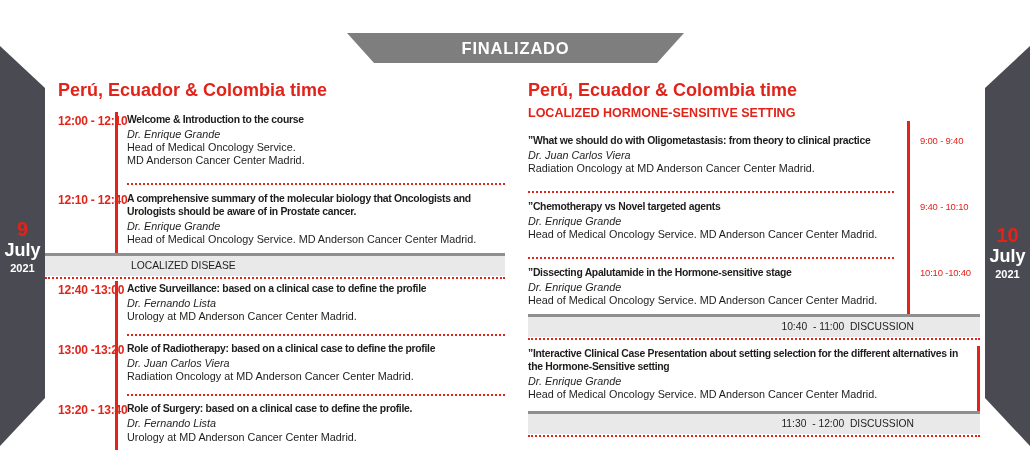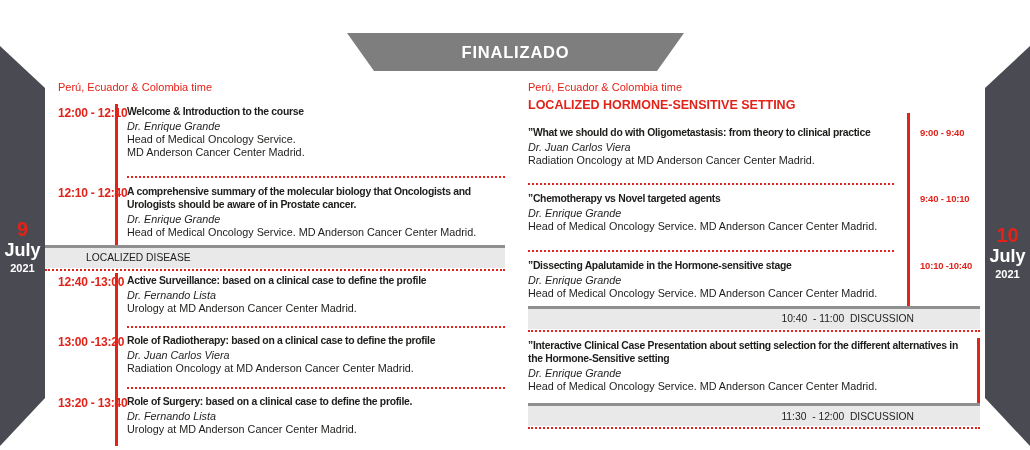--- a/index.html
+++ b/index.html
@@ -10,59 +10,59 @@
     --band-bg:#e9e9e9;
     --band-border:#8f8f8f;
   }
   html,body{margin:0;padding:0;}
   body{
     width:1030px;height:450px;position:relative;background:#fff;
     font-family:"Liberation Sans",sans-serif;overflow:hidden;color:var(--text);
   }
   
   .banner{
-    position:absolute;left:347px;top:33px;width:337px;height:38px;
+    position:absolute;left:347px;top:33px;width:337px;height:30px;
     background:var(--banner);
     clip-path:polygon(0 0,100% 0,calc(100% - 27px) 100%,27px 100%);
     display:flex;align-items:center;justify-content:center;
     color:#fff;font-weight:bold;font-size:16.5px;letter-spacing:.8px;
   }
   
   .side-panel{position:absolute;top:46px;width:45px;height:400px;background:var(--panel);}
   .side-panel.left{left:0;clip-path:polygon(0 0,100% 42px,100% 352px,0 400px);}
   .side-panel.right{left:985px;clip-path:polygon(100% 0,0 42px,0 352px,100% 400px);}
   .date-block{position:absolute;left:0;width:100%;text-align:center;}
   .side-panel.left .date-block{top:172px;}
   .side-panel.right .date-block{top:178px;}
   .date-day{font-size:20px;font-weight:bold;color:var(--red);line-height:1.1;}
   .date-month{font-size:18px;font-weight:bold;color:#fff;line-height:1.2;}
   .date-year{font-size:11px;font-weight:bold;color:#fff;line-height:1.2;}
 
   
   .col{position:absolute;top:81px;}
   .col-left{left:58px;width:447px;}
   .col-right{left:528px;width:452px;}
-  .tz-header{color:var(--red);font-weight:normal;font-size:11px;line-height:1.1;}
+  .tz-header{color:var(--red);font-weight:bold;font-size:18px;line-height:1.1;}
   .col-left .tz-header{margin-bottom:11px;}
   .col-right .tz-header{margin-bottom:6px;}
   .section-header{color:var(--red);font-weight:bold;font-size:12.5px;line-height:1.1;}
 
   .row{display:flex;}
   
   .time-l{
     flex:none;width:57px;box-sizing:border-box;padding-right:8px;padding-top:2px;
     text-align:right;font-size:12px;font-weight:bold;color:var(--red);
     white-space:nowrap;letter-spacing:-0.2px;
   }
   .content-l{flex:1;border-left:3px solid var(--red);padding-left:9px;box-sizing:border-box;}
   
   .content-r{flex:1;border-right:3px solid var(--red);padding-right:13px;box-sizing:border-box;}
   .time-r{
     flex:none;width:70px;box-sizing:border-box;padding-left:10px;padding-top:2px;
-    font-size:9.5px;font-weight:bold;color:var(--red);white-space:nowrap;letter-spacing:-0.2px;
+    font-size:9.5px;font-weight:normal;color:var(--red);white-space:nowrap;letter-spacing:-0.2px;
   }
   .item .content-l,.item .content-r{padding-top:1px;padding-bottom:10px;}
   .pb6{padding-bottom:6px !important;}
 
   .title{font-size:10.4px;font-weight:bold;line-height:1.25;letter-spacing:-0.3px;}
   .speaker{font-size:10.8px;font-style:italic;line-height:1.22;margin-top:2px;}
   .affil{font-size:10.8px;line-height:1.22;}
 
   .sep{height:14px;}
   .sep.h12{height:12px;}
@@ -72,21 +72,21 @@
   .dotline.full{margin-top:1px;margin-bottom:2px;}
   .full-left{margin-left:-13px;}
   .prerow{height:12px;}
 
   .band{
     background:var(--band-bg);border-top:3px solid var(--band-border);
     height:20px;font-size:10.3px;color:var(--text);
     display:flex;align-items:center;box-sizing:content-box;
   }
   .band span{white-space:pre;}
-  .band-left{margin-left:-13px;padding-left:41px;}
+  .band-left{margin-left:-13px;padding-left:86px;}
   .band-right{justify-content:flex-end;padding-right:66px;}
   .mt6{margin-top:6px;}
 </style>
 </head>
 <body>
 
 <div class="banner">
   <span>FINALIZADO</span>
 </div>
 

